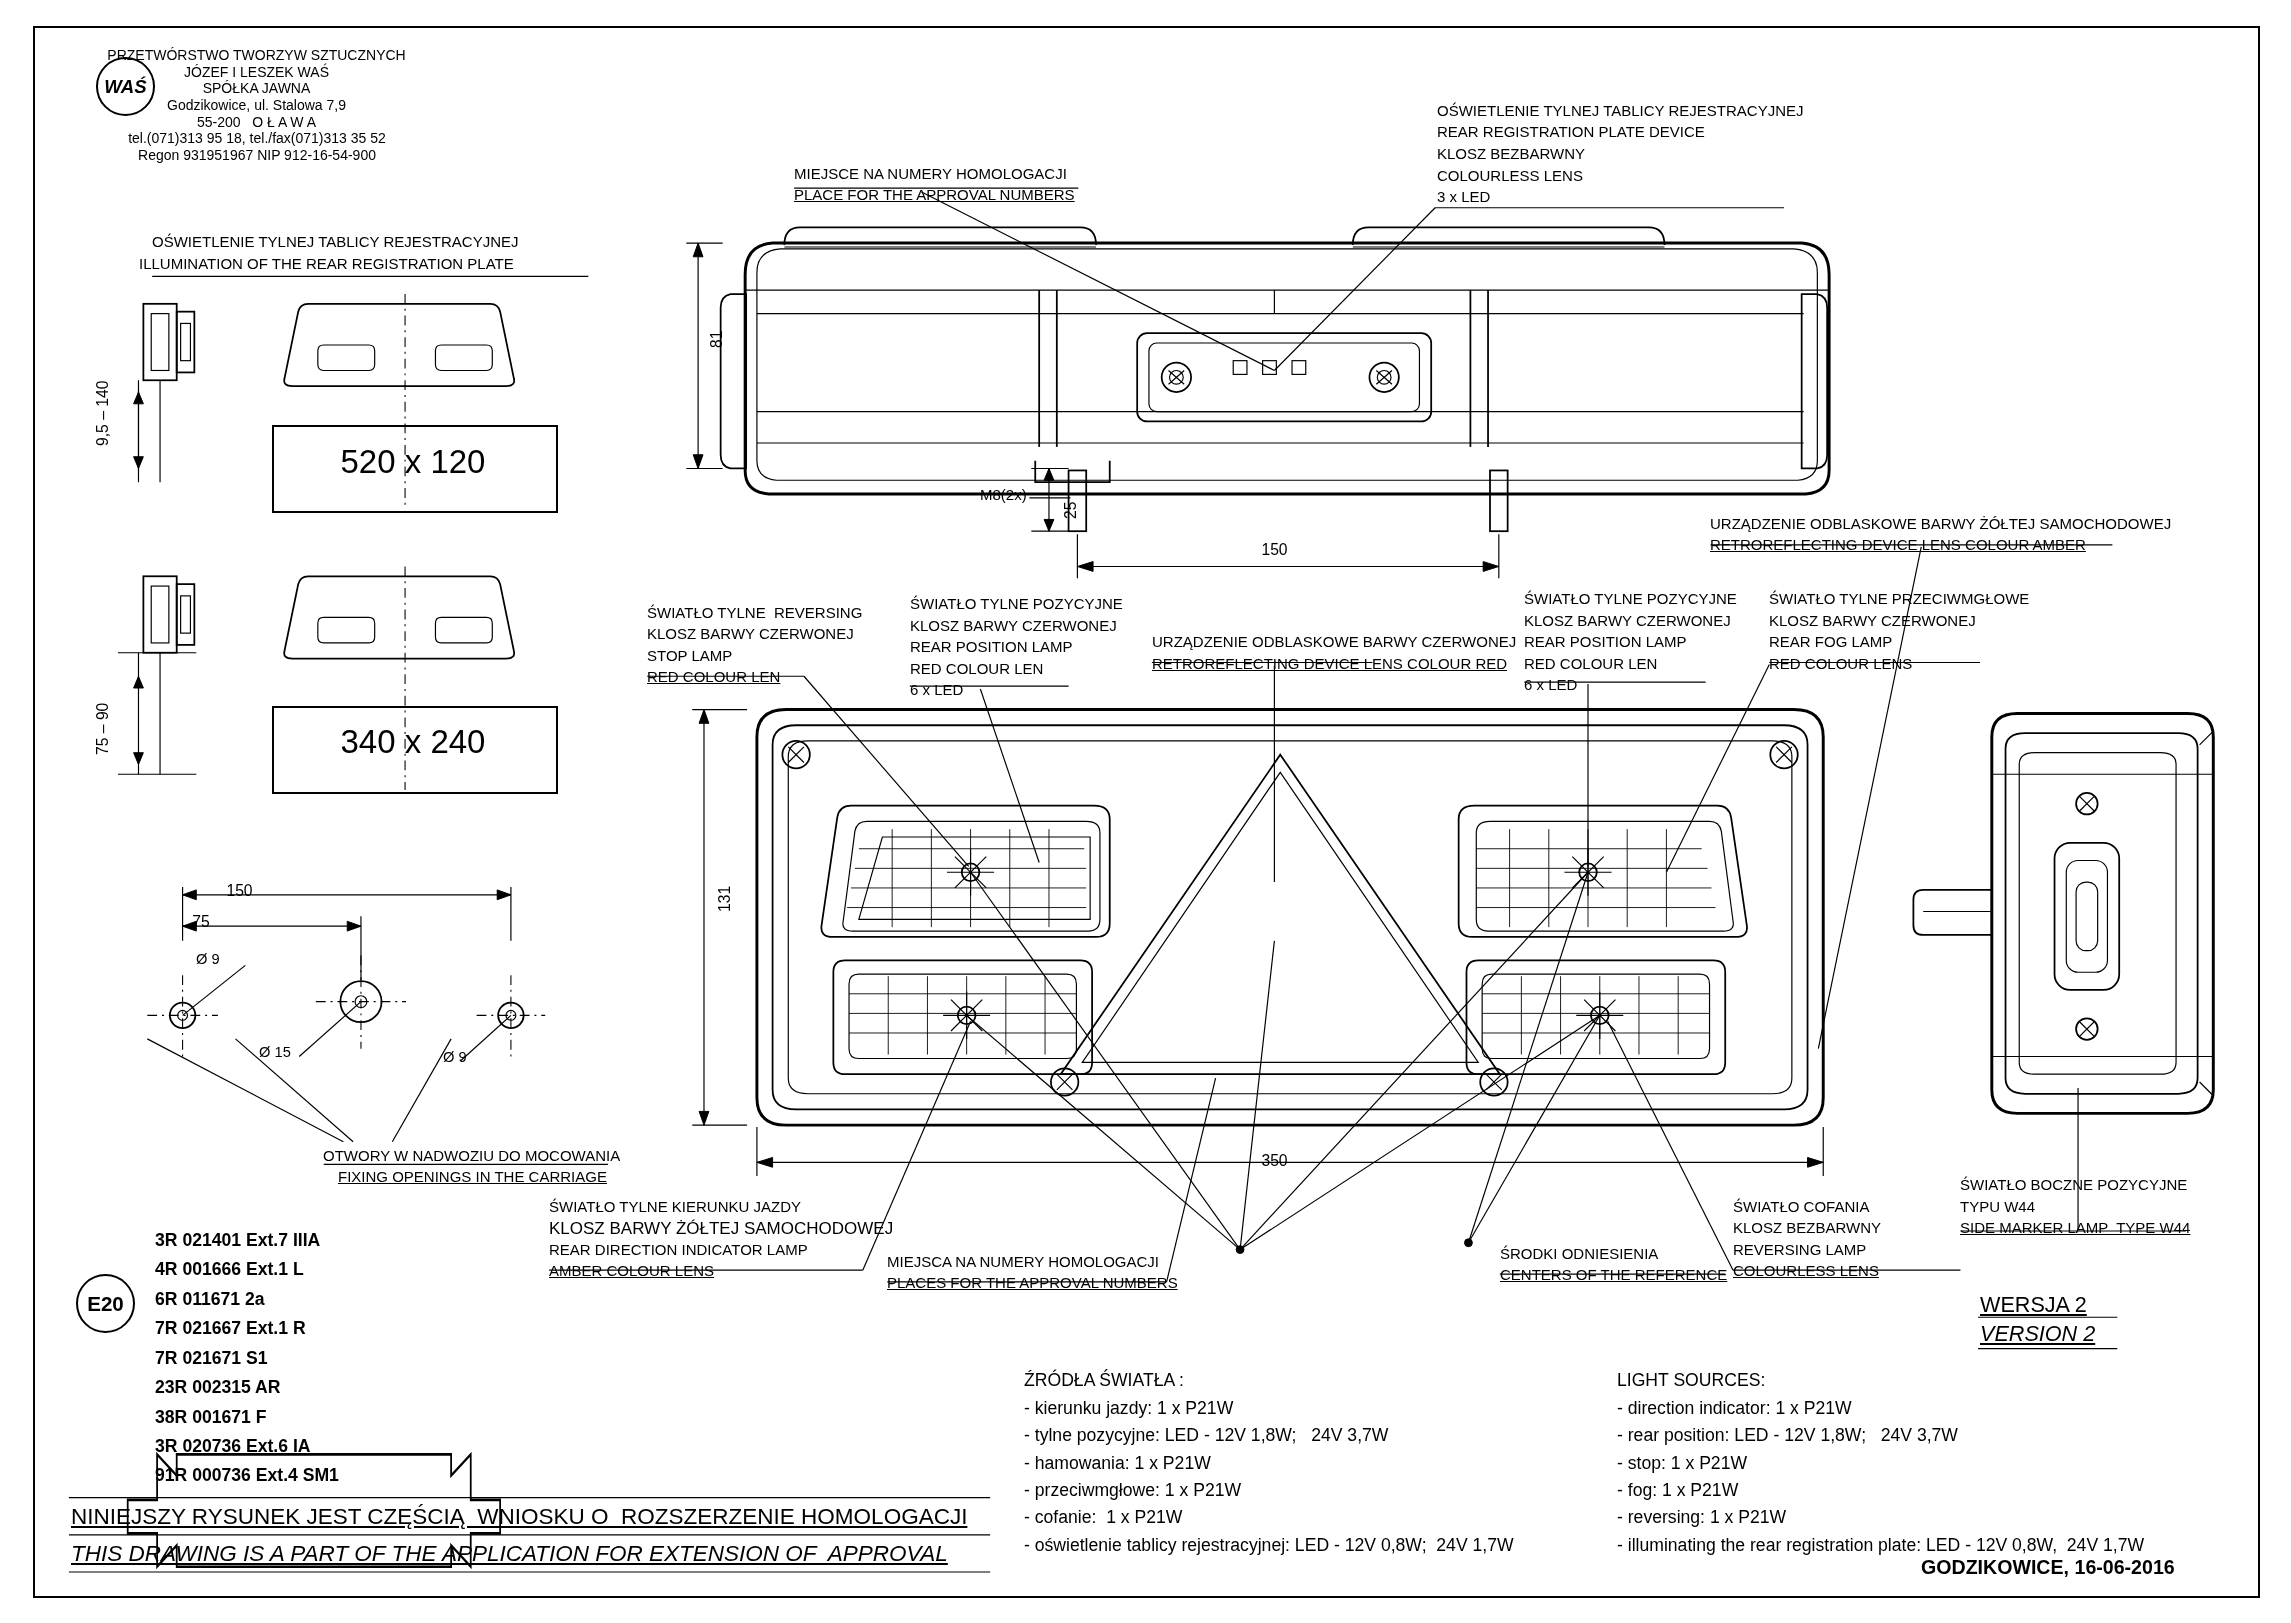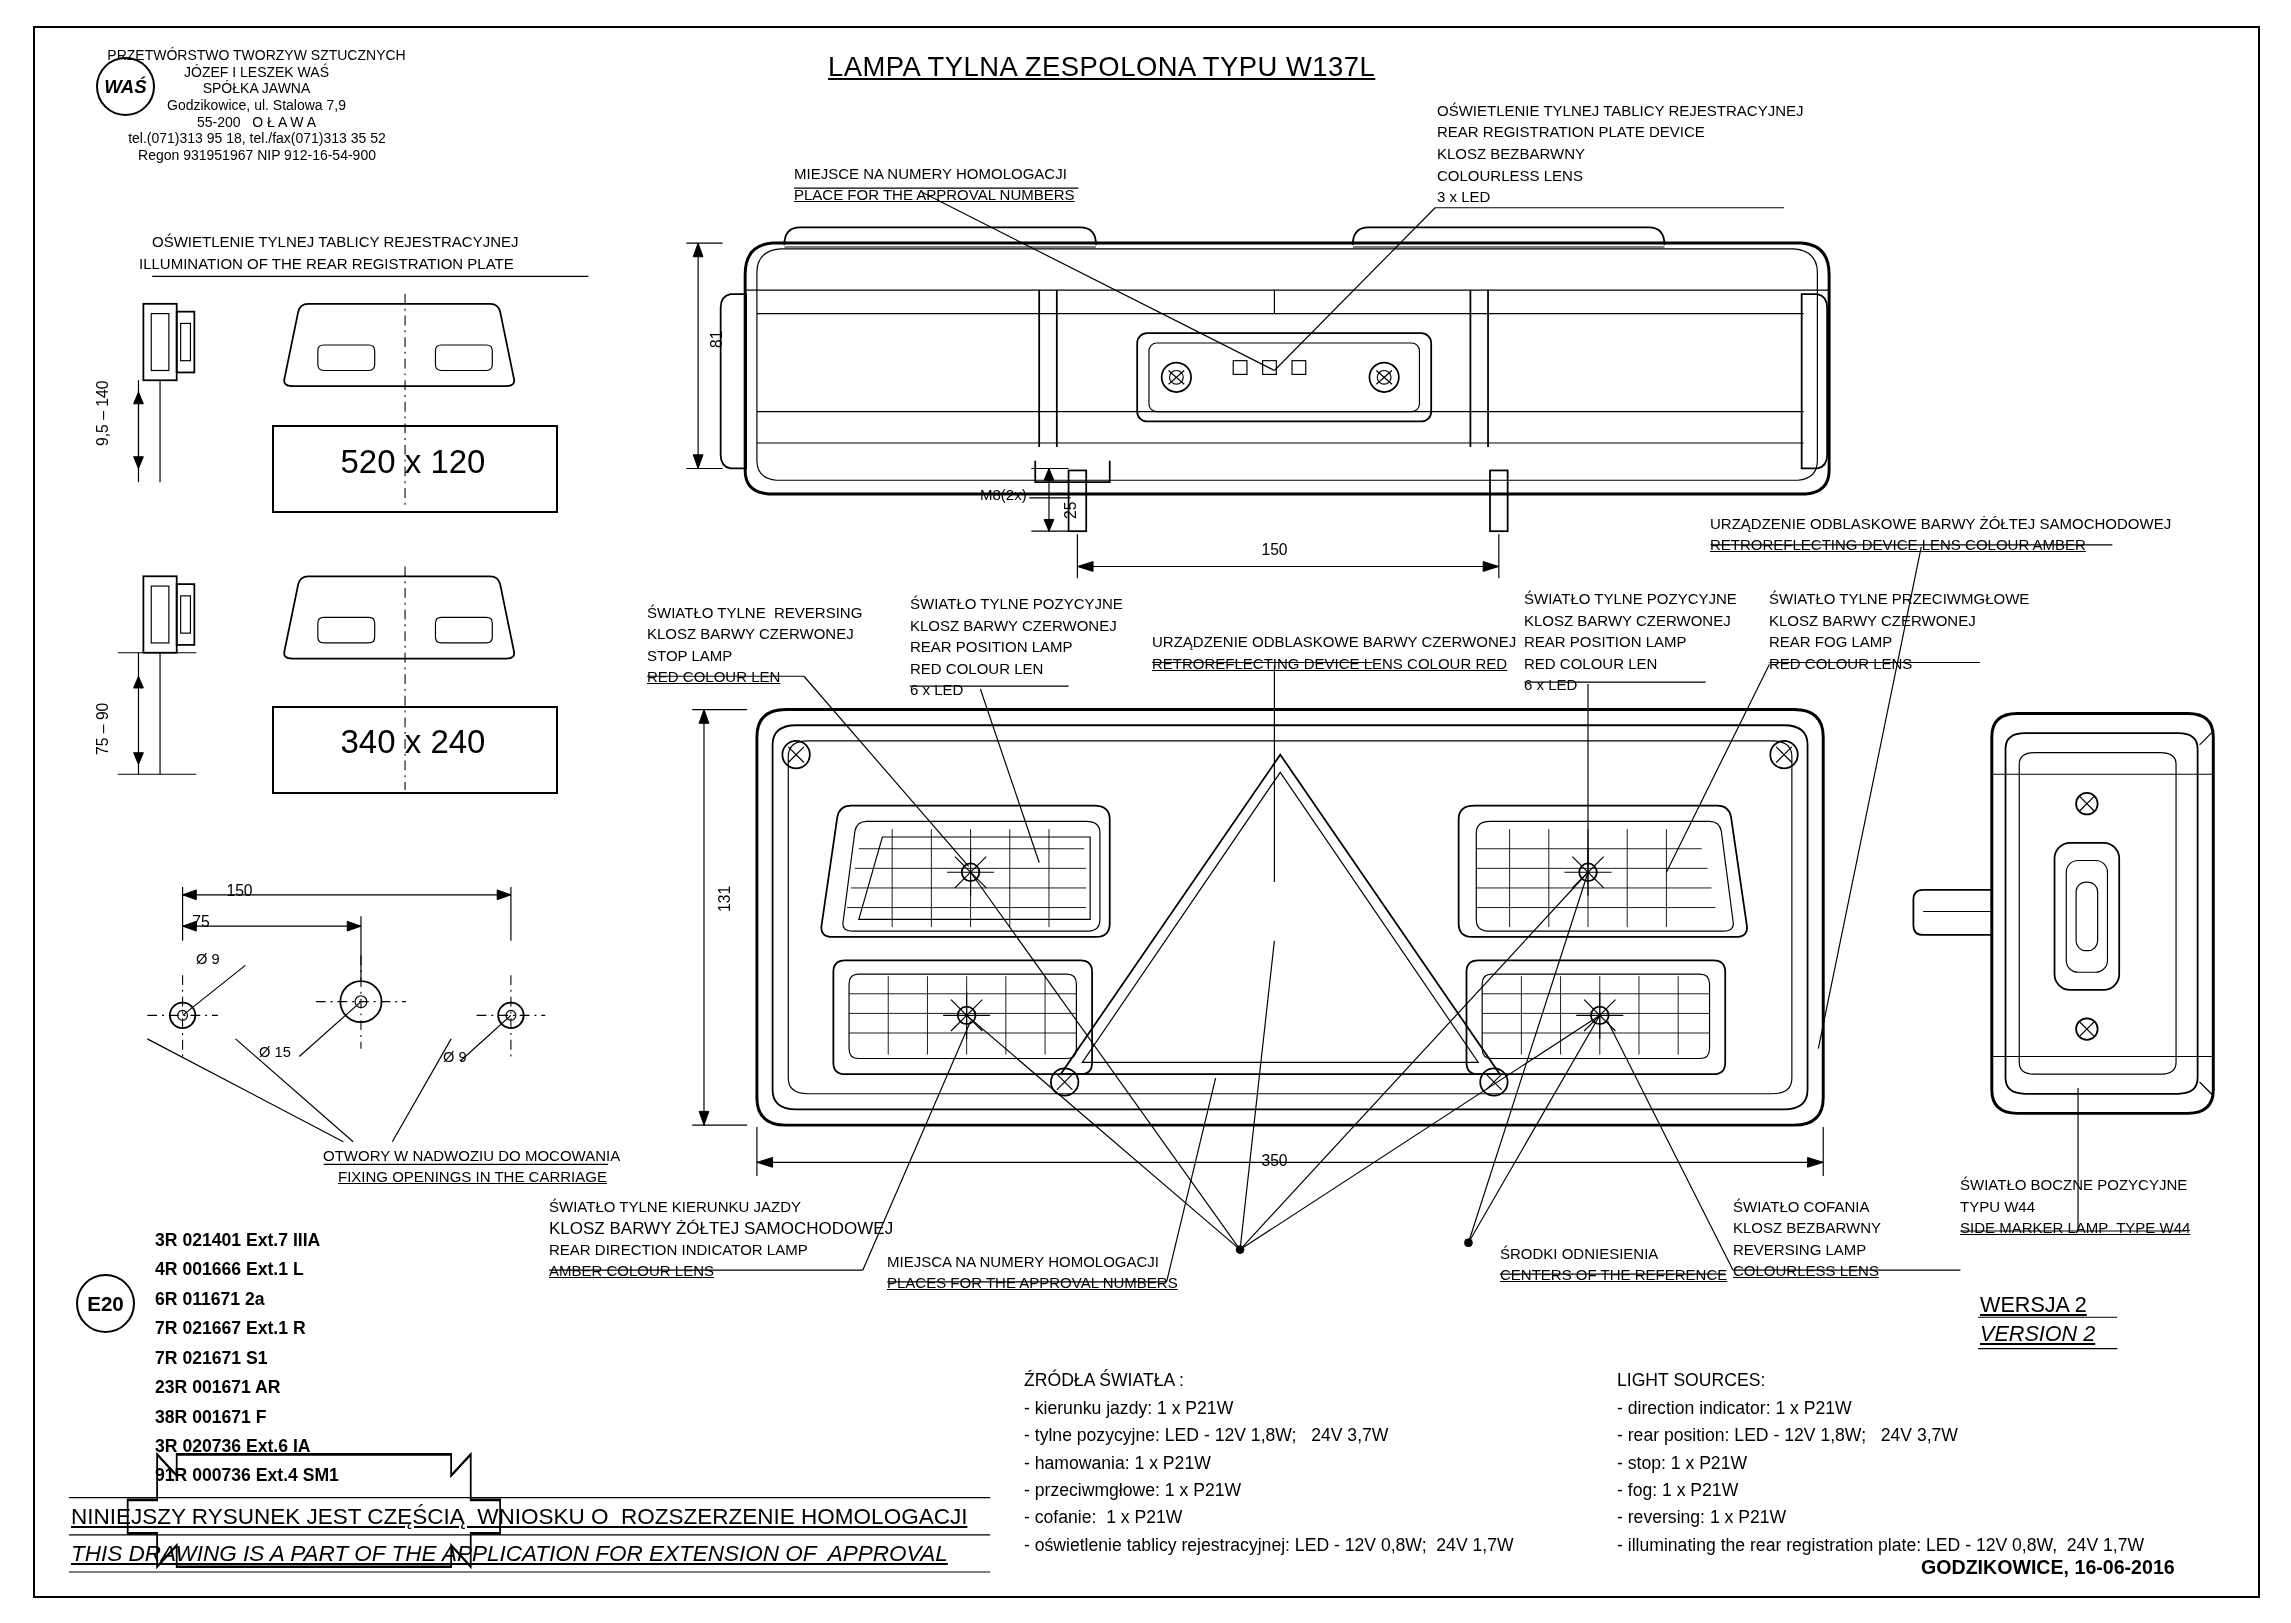--- a/index.html
+++ b/index.html
@@ -41,21 +41,20 @@
     <span>WAŚ</span>
   </div>
   <div class="txt c" style="left:90px;top:47px;width:333px;font-size:14px;">PRZETWÓRSTWO TWORZYW SZTUCZNYCH</div>
   <div class="txt c" style="left:90px;top:64px;width:333px;font-size:14px;">JÓZEF I LESZEK WAŚ</div>
   <div class="txt c" style="left:90px;top:80px;width:333px;font-size:14px;">SPÓŁKA JAWNA</div>
   <div class="txt c" style="left:90px;top:97px;width:333px;font-size:14px;">Godzikowice, ul. Stalowa 7,9</div>
   <div class="txt c" style="left:90px;top:114px;width:333px;font-size:14px;">55-200   O Ł A W A</div>
   <div class="txt c" style="left:71px;top:130px;width:372px;font-size:14px;">tel.(071)313 95 18, tel./fax(071)313 35 52</div>
   <div class="txt c" style="left:71px;top:147px;width:372px;font-size:14px;">Regon 931951967 NIP 912-16-54-900</div>
 
-  <div class="txt u" style="left:828px;top:51px;font-size:27.4px;letter-spacing:0.5px;">LAMPA TYLNA ZESPOLONA TYPU W137L</div>
 
   <div class="txt" style="left:1437px;top:102px;font-size:15px;">OŚWIETLENIE TYLNEJ TABLICY REJESTRACYJNEJ</div>
   <div class="txt" style="left:1437px;top:123px;font-size:15px;">REAR REGISTRATION PLATE DEVICE</div>
   <div class="txt" style="left:1437px;top:145px;font-size:15px;">KLOSZ BEZBARWNY</div>
   <div class="txt" style="left:1437px;top:167px;font-size:15px;">COLOURLESS LENS</div>
   <div class="txt" style="left:1437px;top:188px;font-size:15px;">3 x LED</div>
 
   <div class="txt" style="left:794px;top:165px;font-size:15px;">MIEJSCE NA NUMERY HOMOLOGACJI</div>
   <div class="txt u" style="left:794px;top:186px;font-size:15px;">PLACE FOR THE APPROVAL NUMBERS</div>
 
@@ -139,21 +138,21 @@
   <div class="txt u i" style="left:1980px;top:1321px;font-size:21.6px;">VERSION 2</div>
 
   <div class="logoCircle" style="left:76px;top:1274px;width:55px;height:55px;font-size:20.6px;font-style:normal;">
     <span>E20</span>
   </div>
   <div class="txt b" style="left:155px;top:1230px;font-size:17.6px;">3R 021401 Ext.7 IIIA</div>
   <div class="txt b" style="left:155px;top:1259px;font-size:17.6px;">4R 001666 Ext.1 L</div>
   <div class="txt b" style="left:155px;top:1289px;font-size:17.6px;">6R 011671 2a</div>
   <div class="txt b" style="left:155px;top:1318px;font-size:17.6px;">7R 021667 Ext.1 R</div>
   <div class="txt b" style="left:155px;top:1348px;font-size:17.6px;">7R 021671 S1</div>
-  <div class="txt b" style="left:155px;top:1377px;font-size:17.6px;">23R 001671 AR</div>
+  <div class="txt b" style="left:155px;top:1377px;font-size:17.6px;">23R 002315 AR</div>
   <div class="txt b" style="left:155px;top:1407px;font-size:17.6px;">38R 001671 F</div>
   <div class="txt b" style="left:155px;top:1436px;font-size:17.6px;">3R 020736 Ext.6 IA</div>
   <div class="txt b" style="left:155px;top:1465px;font-size:17.6px;">91R 000736 Ext.4 SM1</div>
 
   <div class="txt" style="left:1024px;top:1370px;font-size:17.6px;">ŹRÓDŁA ŚWIATŁA :</div>
   <div class="txt" style="left:1024px;top:1398px;font-size:17.6px;">- kierunku jazdy: 1 x P21W</div>
   <div class="txt" style="left:1024px;top:1425px;font-size:17.6px;">- tylne pozycyjne: LED - 12V 1,8W;   24V 3,7W</div>
   <div class="txt" style="left:1024px;top:1453px;font-size:17.6px;">- hamowania: 1 x P21W</div>
   <div class="txt" style="left:1024px;top:1480px;font-size:17.6px;">- przeciwmgłowe: 1 x P21W</div>
   <div class="txt" style="left:1024px;top:1507px;font-size:17.6px;">- cofanie:  1 x P21W</div>

